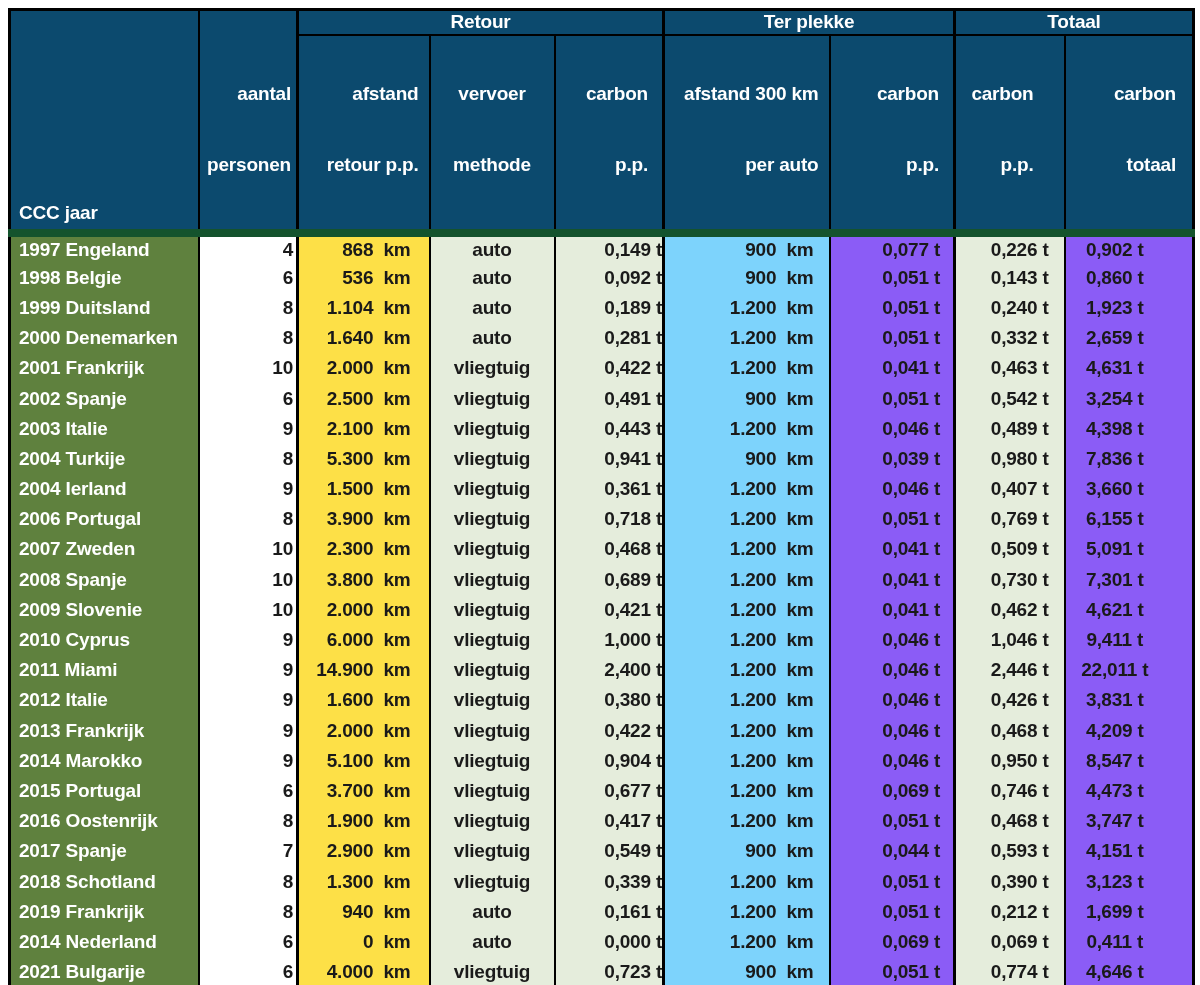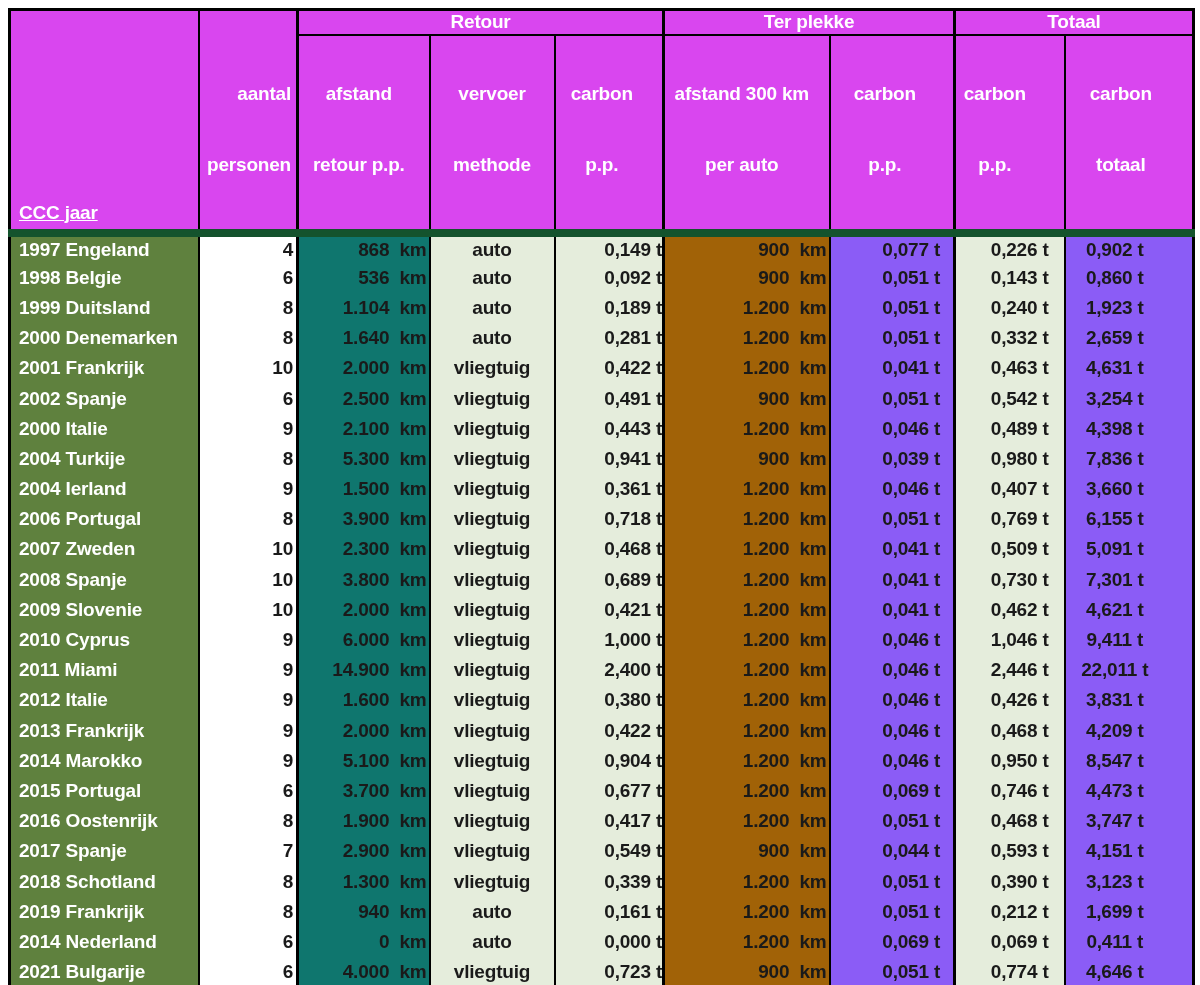--- a/index.html
+++ b/index.html
@@ -17,61 +17,61 @@
     table-layout: fixed;
     border: 3px solid #000;
     font-weight: 700;
     font-size: 19px;
     letter-spacing: -0.2px;
     color: #1a1a1a;
   }
 
   
   thead th {
-    background: #d946ef;
+    background: #0c4a6e;
     color: #ffffff;
     font-weight: 700;
     white-space: pre;
   }
   tr.group-row { height: 25px; }
   tr.group-row th.group {
     text-align: center; vertical-align: middle;
     border-bottom: 2px solid #000;
   }
   tr.sub-row { height: 67px; }
   thead th { border-bottom: 8px solid #14532d; }
   tr.sub-row th { vertical-align: bottom; padding-bottom: 7px; }
   th .hl { display: block; line-height: 27px; }
 
-  th.h-ccc { text-align: left; vertical-align: bottom; padding: 0 14px 5px 8px; text-decoration: underline; }
+  th.h-ccc { text-align: left; vertical-align: bottom; padding: 0 14px 5px 8px; }
   th.h-aantal { text-align: right; vertical-align: bottom; padding: 0 5px 7px 0; }
-  th.h-right { }
+  th.h-right { text-align: right; }
   th.h-center { text-align: center; }
   th.pr10 { padding-right: 10px; }
   th.pr14 { padding-right: 14px; }
   th.pr30 { padding-right: 30px; }
   th.pr16 { padding-right: 16px; }
 
   
   .bl-thin  { border-left: 2px solid #000; }
   .bl-thick { border-left: 3px solid #000; }
 
   
   tbody td {
     height: 30.2px;
     white-space: pre;
     vertical-align: middle;
     overflow: hidden;
   }
   td.c0 { background: #5f813e; color: #ffffff; text-align: left; padding-left: 8px; margin-top: 25px; }
   td.c1 { background: #ffffff; text-align: right; padding-right: 3px; }
-  td.c2 { background: #0f766e; text-align: right; padding-right: 2px; }
+  td.c2 { background: #fde047; text-align: right; padding-right: 18px; }
   td.c3 { background: #e5eddc; text-align: center; }
   td.c4 { background: #e5eddc; text-align: right; padding-right: 0; }
-  td.c5 { background: #a16207; text-align: right; padding-right: 2px; }
+  td.c5 { background: #7dd3fc; text-align: right; padding-right: 15px; }
   td.c6 { background: #8b5cf6; text-align: right; padding-right: 13px; }
   td.c7 { background: #e5eddc; text-align: right; padding-right: 15px; }
   td.c8 { background: #8b5cf6; text-align: center; padding-right: 28px; }
 </style>
 </head>
 <body>
 
 <div id="stage">
   <table class="carbon">
     <colgroup>
@@ -188,21 +188,21 @@
           <td class="c1 bl-thin">6</td>
           <td class="c2 bl-thick">2.500  km</td>
           <td class="c3 bl-thin">vliegtuig</td>
           <td class="c4 bl-thin">0,491 t</td>
           <td class="c5 bl-thick">900  km</td>
           <td class="c6 bl-thin">0,051 t</td>
           <td class="c7 bl-thick">0,542 t</td>
           <td class="c8 bl-thin">3,254 t</td>
         </tr>
         <tr>
-          <td class="c0">2000 Italie</td>
+          <td class="c0">2003 Italie</td>
           <td class="c1 bl-thin">9</td>
           <td class="c2 bl-thick">2.100  km</td>
           <td class="c3 bl-thin">vliegtuig</td>
           <td class="c4 bl-thin">0,443 t</td>
           <td class="c5 bl-thick">1.200  km</td>
           <td class="c6 bl-thin">0,046 t</td>
           <td class="c7 bl-thick">0,489 t</td>
           <td class="c8 bl-thin">4,398 t</td>
         </tr>
         <tr>

